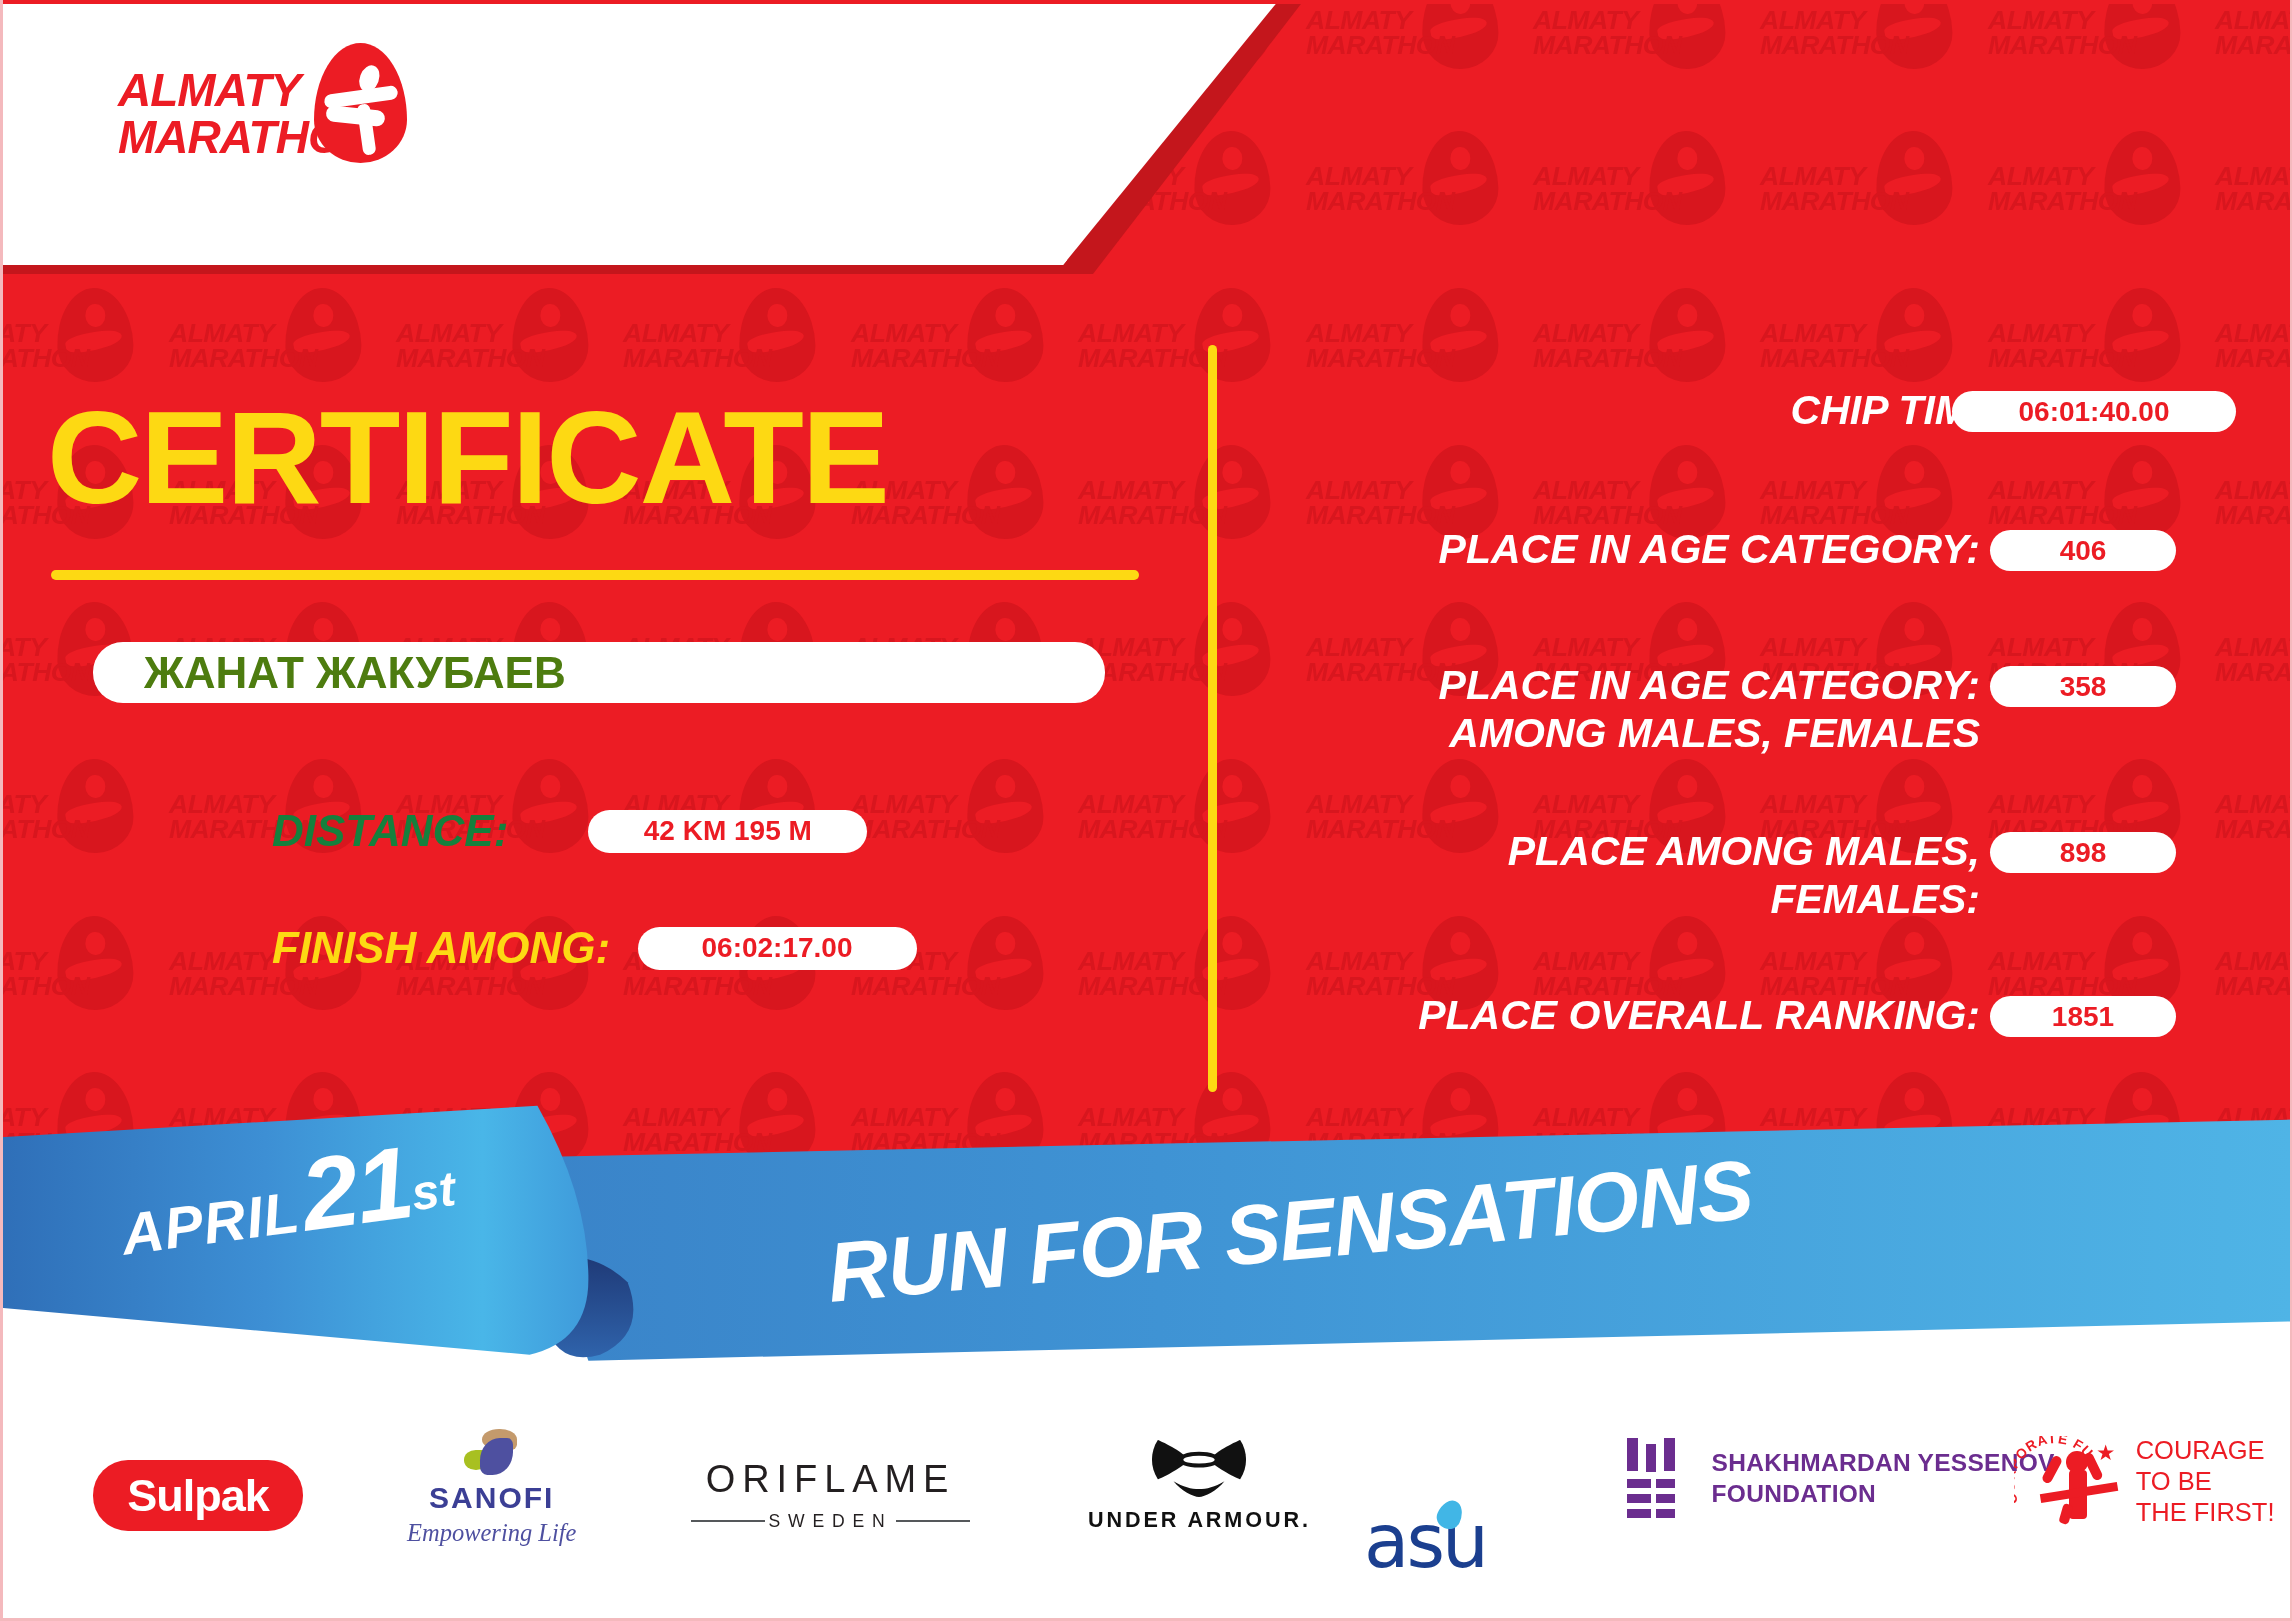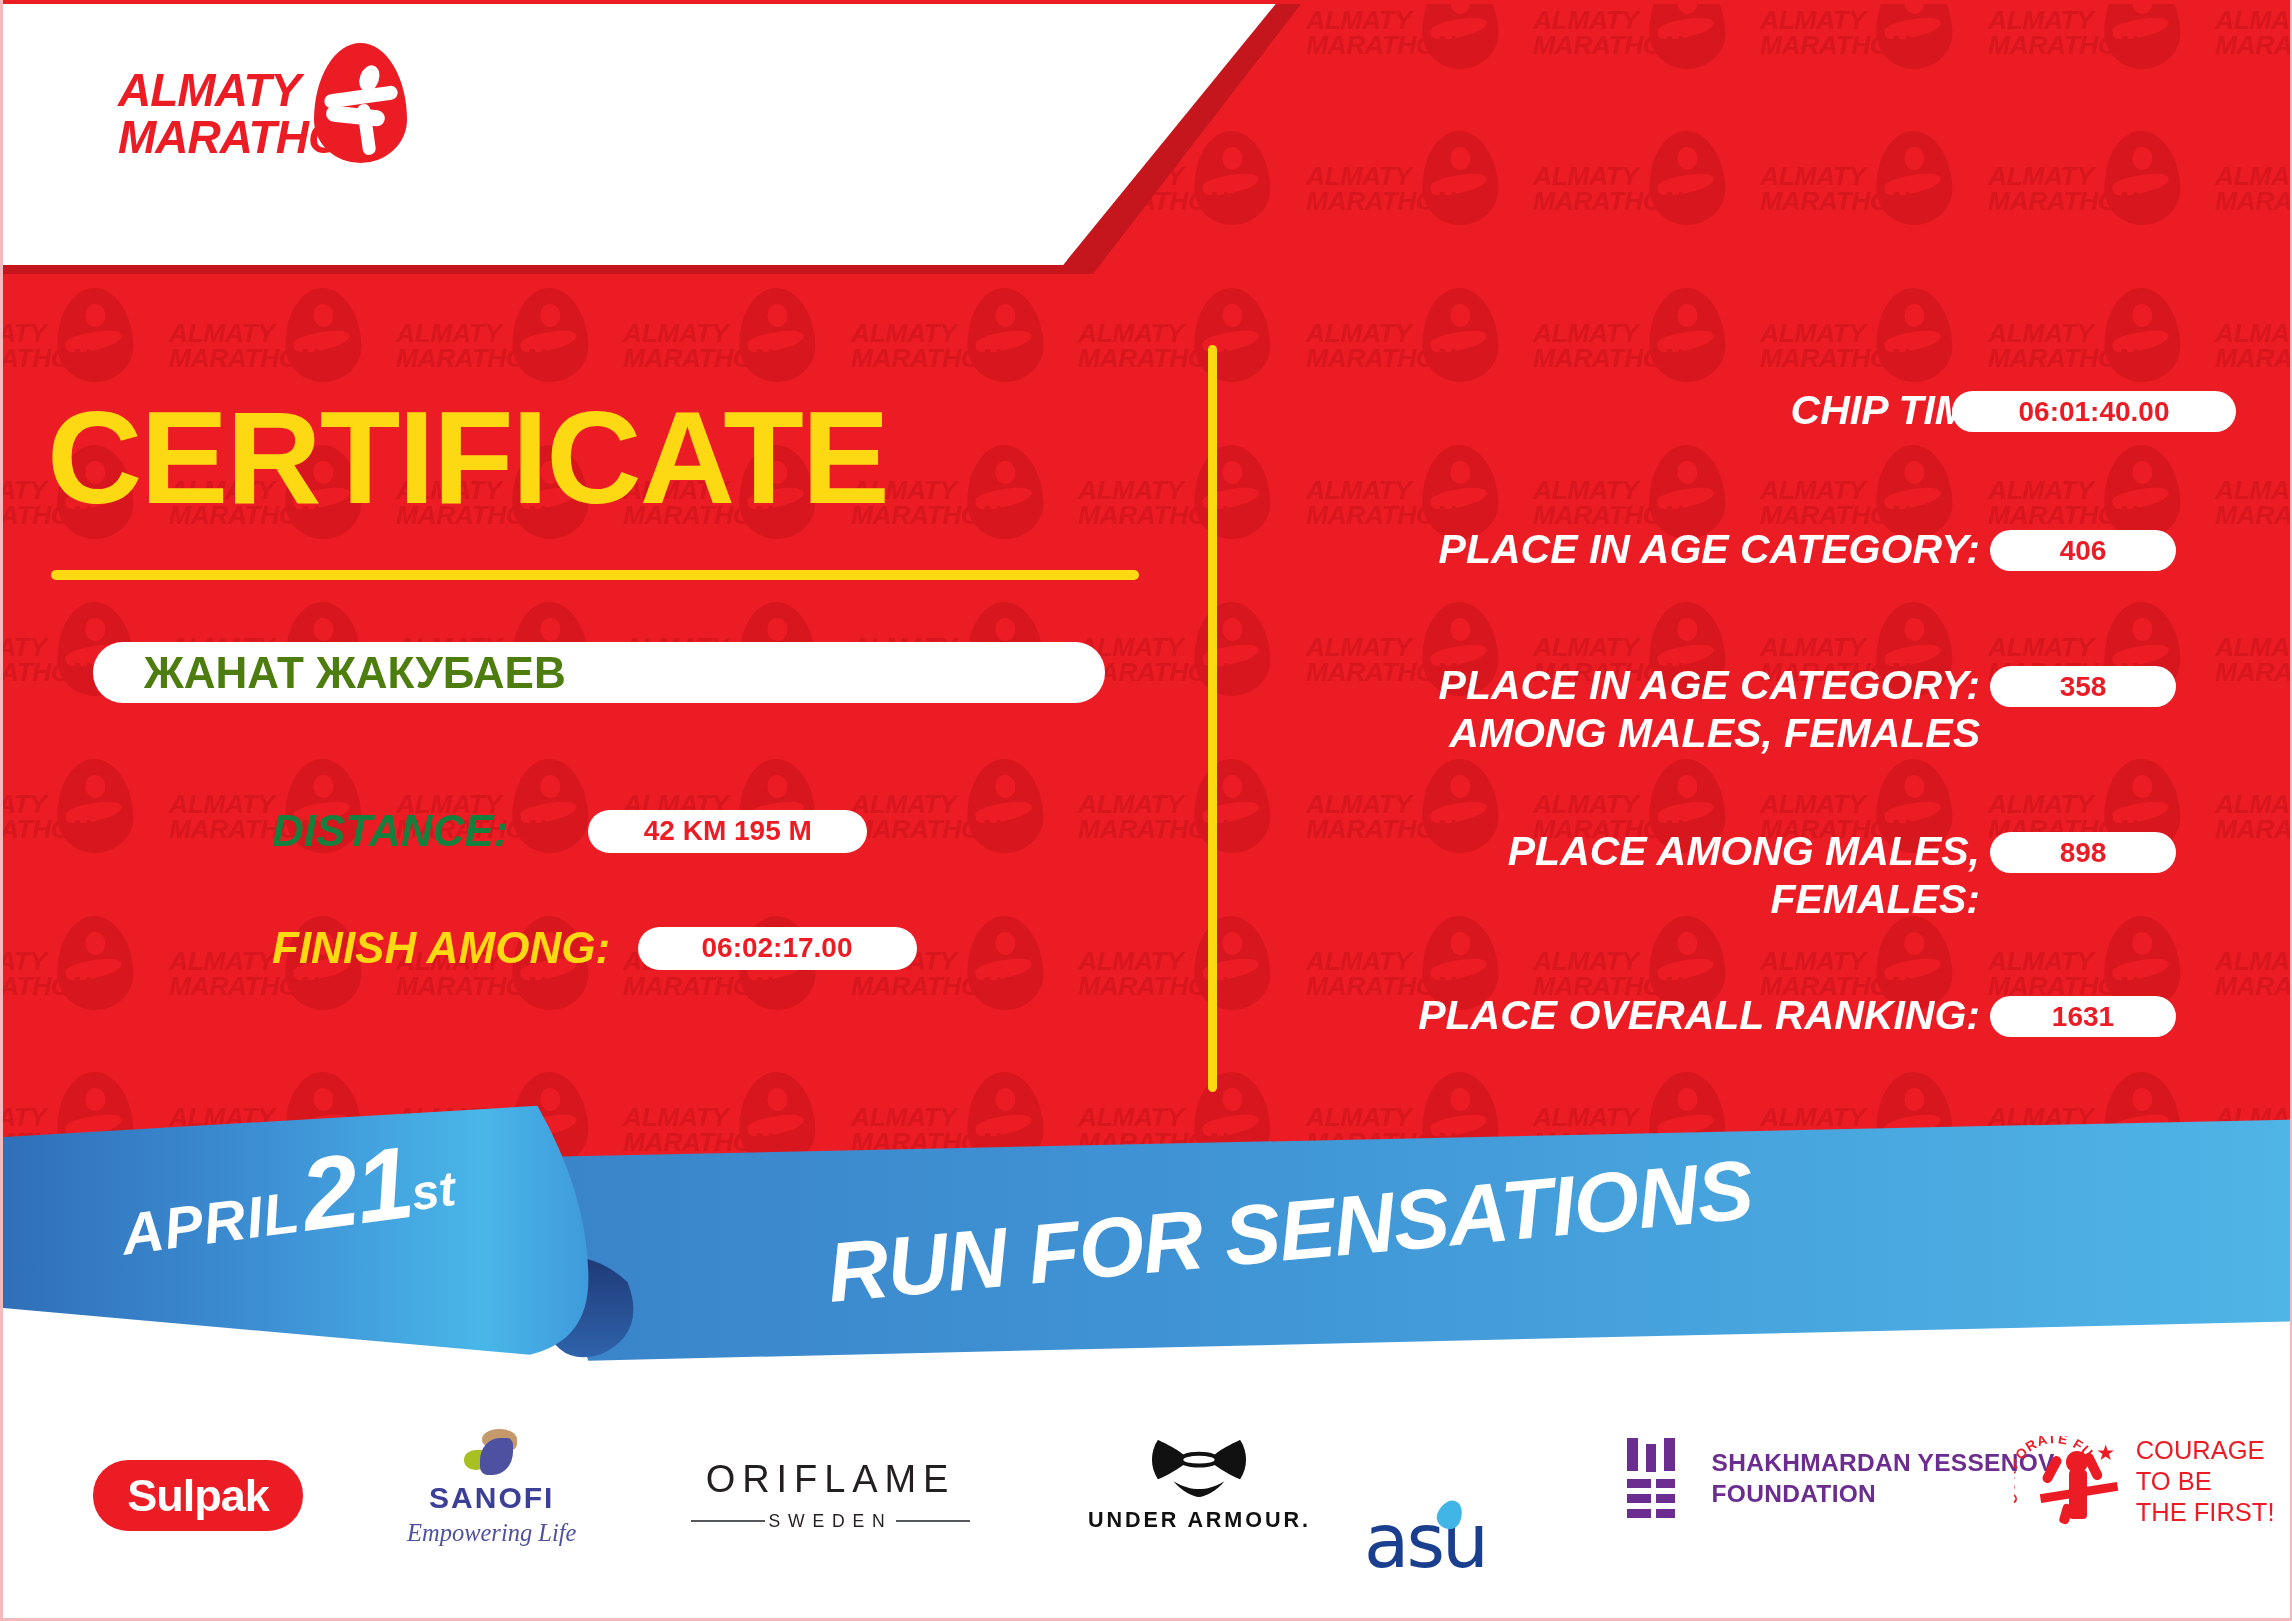--- a/index.html
+++ b/index.html
@@ -982,21 +982,21 @@
   </div>
 
   <div class="rrow">
     <span class="rlbl" style="left:1304px; top:828px; width:676px;">PLACE AMONG MALES,
 FEMALES:</span>
     <span class="rpill" style="left:1990px; top:832px; width:186px;">898</span>
   </div>
 
   <div class="rrow">
     <span class="rlbl" style="left:1264px; top:992px; width:716px;">PLACE OVERALL RANKING:</span>
-    <span class="rpill" style="left:1990px; top:996px; width:186px;">1631</span>
+    <span class="rpill" style="left:1990px; top:996px; width:186px;">1851</span>
   </div>
 
   <div class="ribbon-wrap">
     <svg width="2293" height="294" viewBox="0 0 2339 300" xmlns="http://www.w3.org/2000/svg">
       <defs>
         <linearGradient id="gradLeft" x1="0" y1="0" x2="1" y2="0">
           <stop offset="0%" stop-color="#2f6fb8"></stop>
           <stop offset="45%" stop-color="#3d8fd4"></stop>
           <stop offset="82%" stop-color="#49b6e8"></stop>
           <stop offset="100%" stop-color="#3f9bdb"></stop>

